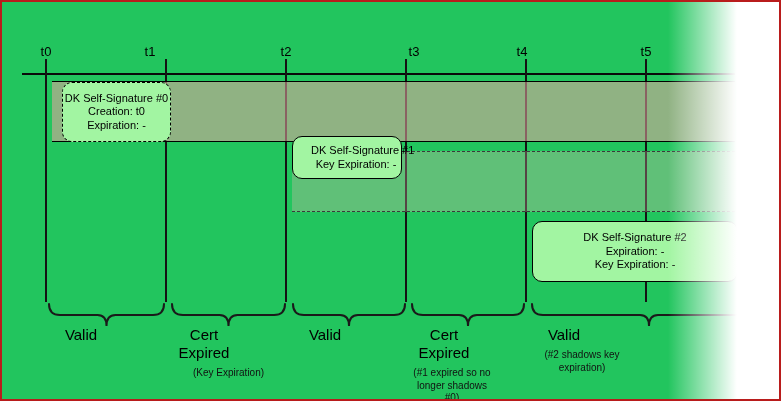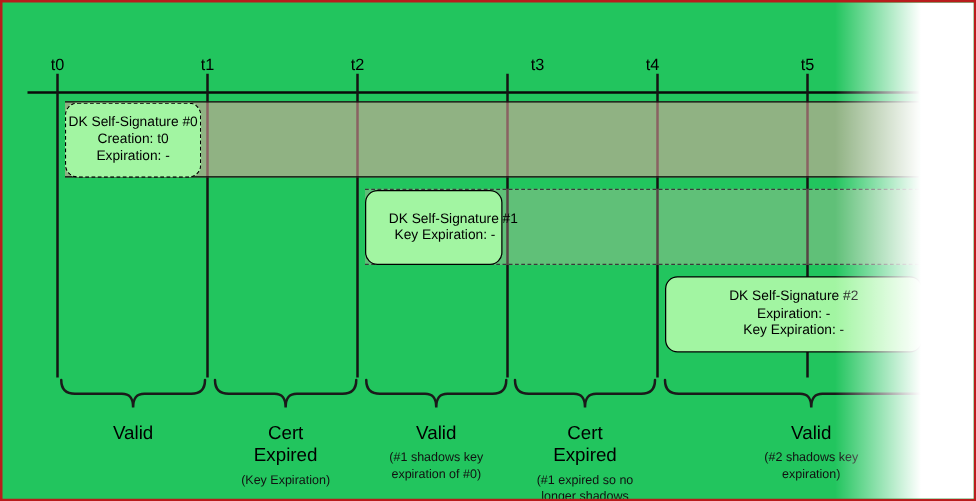--- a/index.html
+++ b/index.html
@@ -40,30 +40,30 @@
   }
   
   .sig-box{
     position:absolute;z-index:3;box-sizing:border-box;
     background:var(--signature-fill,#a2f5a2);
     border:1.5px solid #000;border-radius:10px;
     display:flex;flex-direction:column;justify-content:center;
     text-align:center;font-size:11px;line-height:13.5px;
   }
   .sig-box div{white-space:nowrap;}
-  .sig-box-0{left:50px;top:80px;width:109px;height:60px;border-style:dashed;}
-  .sig-box-1{left:290px;top:150px;width:110px;height:60px;padding-left:18px;}
+  .sig-box-0{left:60px;top:80px;width:109px;height:60px;border-style:dashed;}
+  .sig-box-1{left:290px;top:134px;width:110px;height:43px;padding-left:18px;}
   .sig-box-2{left:530px;top:219px;width:206px;height:61px;}
   
   .braces-svg{position:absolute;left:0;top:300px;width:781px;height:28px;z-index:2;}
   .braces-svg path{stroke:#1a1a1a;stroke-width:2;fill:none;stroke-linecap:round;}
   
   .seg{
-    position:absolute;top:336px;z-index:2;
-    display:flex;flex-direction:column;align-items:center;
+    position:absolute;top:324px;z-index:2;
+    display:flex;flex-direction:column;
     text-align:center;
   }
   .seg-label{font-size:15px;line-height:18px;max-width:64px;}
   .seg-note{font-size:10px;line-height:12.5px;margin-top:5px;color:#111;}
   .seg-1{left:47px;width:115px;}
   .seg-2{left:170px;width:113px;}
   .seg-3{left:291px;width:112px;}
   .seg-4{left:410px;width:112px;}
   .seg-5{left:530px;width:234px;}
   .seg-3 .seg-note{max-width:88px;}
@@ -77,23 +77,23 @@
   }
 </style>
 </head>
 <body>
 
 <div class="canvas">
 
   <div class="timeline-line"></div>
 
   <span class="tick-label" style="left:24px">t0</span>
-  <span class="tick-label" style="left:144px">t1</span>
+  <span class="tick-label" style="left:128px">t1</span>
   <span class="tick-label" style="left:264px">t2</span>
-  <span class="tick-label" style="left:408px">t3</span>
+  <span class="tick-label" style="left:392px">t3</span>
   <span class="tick-label" style="left:500px">t4</span>
   <span class="tick-label" style="left:624px">t5</span>
 
   <div class="tick-line" style="left:43px"></div>
   <div class="tick-line" style="left:163px"></div>
   <div class="tick-line" style="left:283px"></div>
   <div class="tick-line" style="left:403px"></div>
   <div class="tick-line" style="left:523px"></div>
   <div class="tick-line" style="left:643px"></div>
 
@@ -128,21 +128,20 @@
   <div class="seg seg-1">
     <div class="seg-label">Valid</div>
     <div class="seg-note"></div>
   </div>
   <div class="seg seg-2">
     <div class="seg-label">Cert Expired</div>
     <div class="seg-note">(Key Expiration)</div>
   </div>
   <div class="seg seg-3">
     <div class="seg-label">Valid</div>
-    <div class="seg-note">(#1 shadows key expiration of #0)</div>
   </div>
   <div class="seg seg-4">
     <div class="seg-label">Cert Expired</div>
     <div class="seg-note">(#1 expired so no longer shadows #0)</div>
   </div>
   <div class="seg seg-5">
     <div class="seg-label">Valid</div>
     <div class="seg-note">(#2 shadows key expiration)</div>
   </div>
 

